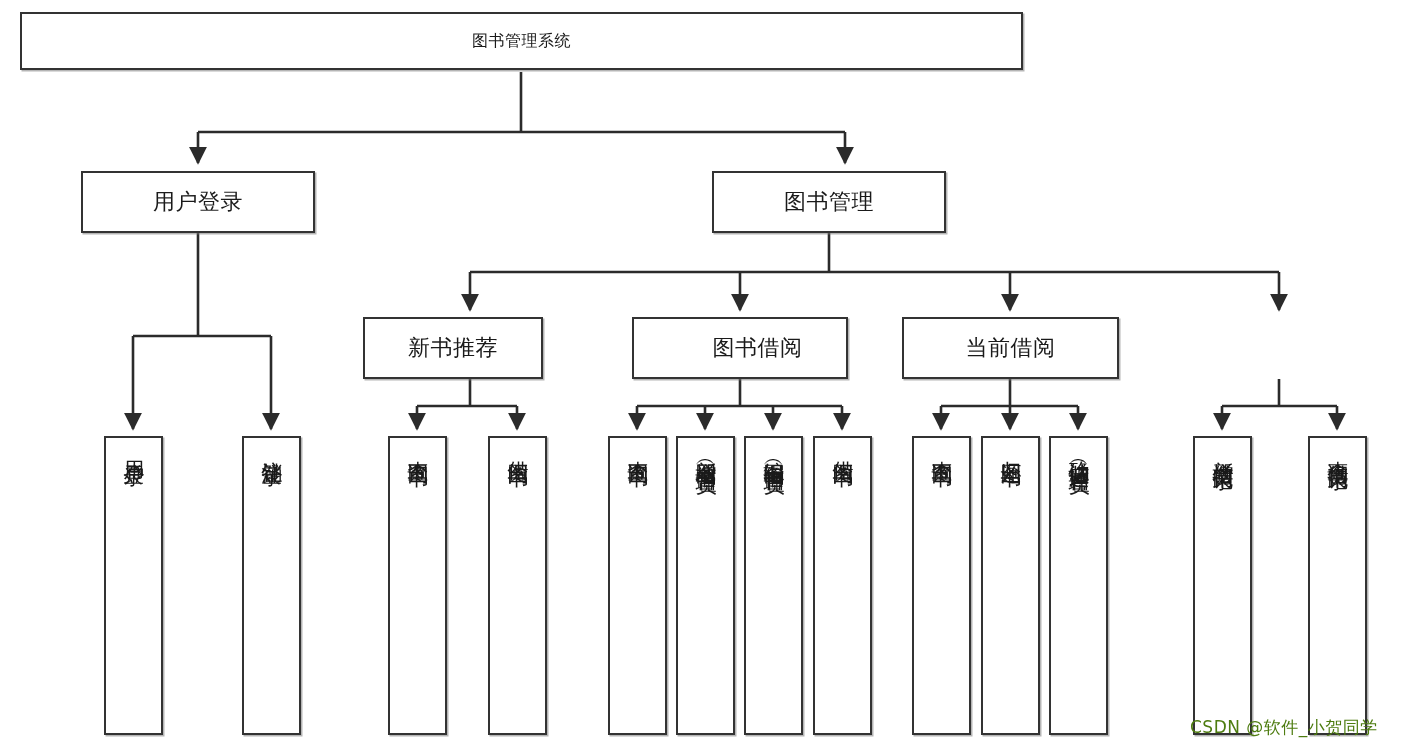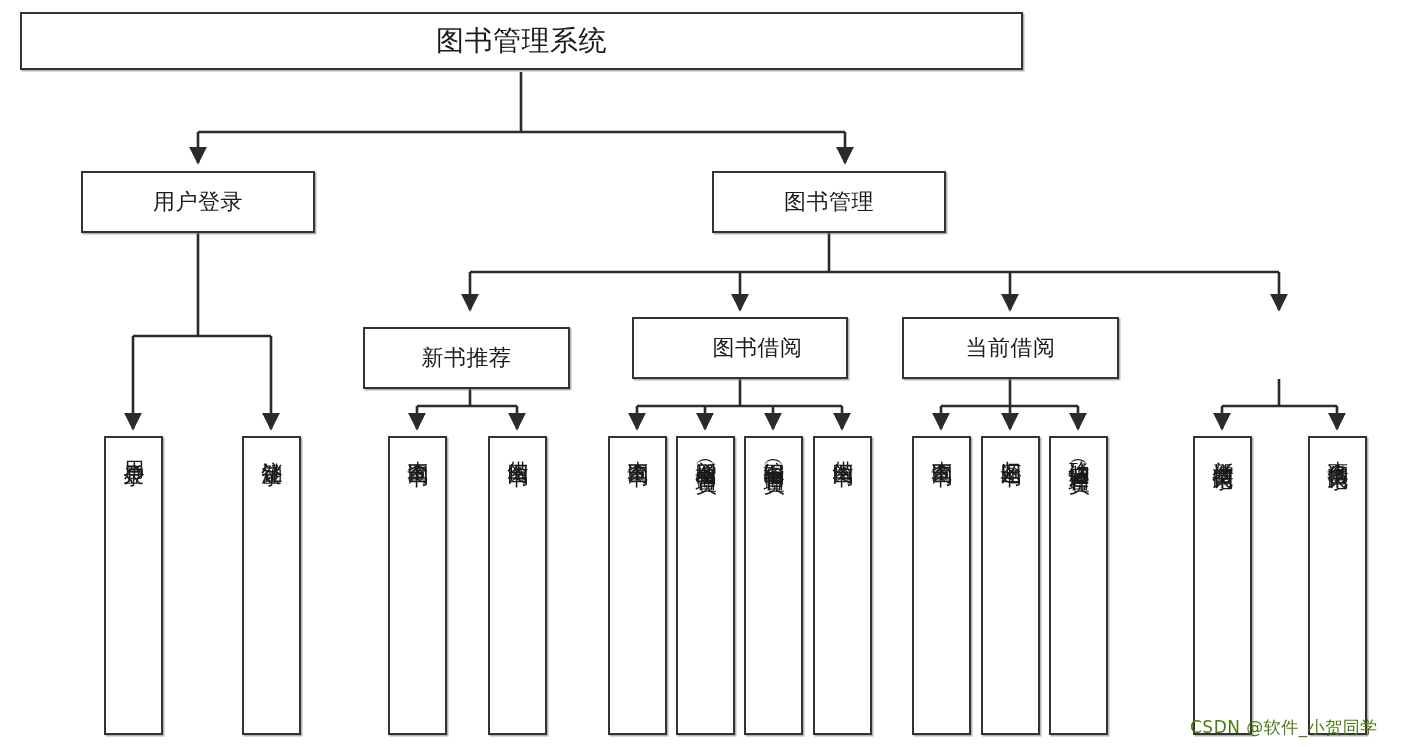--- a/index.html
+++ b/index.html
@@ -41,21 +41,21 @@
     line-height: 1.18;
     white-space: nowrap;
     text-align: center;
   }
   
   .node.h .label {
     font-size: 22px;
     letter-spacing: 0.5px;
   }
   .node.root .label {
-    font-size: 28px;
+    font-size: 16px;
   }
   
   .node.v {
     align-items: flex-start;
     justify-content: center;
     padding-top: 6px;
   }
   .node.v .label {
     writing-mode: vertical-rl;
     text-orientation: upright;
@@ -133,21 +133,21 @@
     <span class="label">图书管理系统</span>
   </div>
 
   <div class="node h" style="left:81px; top:171px; width:234px; height:62px;">
     <span class="label">用户登录</span>
   </div>
   <div class="node h" style="left:712px; top:171px; width:234px; height:62px;justify-content:center;">
     <span class="label">图书管理</span>
   </div>
 
-  <div class="node h" style="left:363px; top:327px; width:207px; height:62px;">
+  <div class="node h" style="left:363px; top:317px; width:180px; height:62px;">
     <span class="label">新书推荐</span>
   </div>
   <div class="node h" style="left:632px; top:317px; width:216px; height:62px;padding-left:35px;">
     <span class="label">图书借阅</span>
   </div>
   <div class="node h" style="left:902px; top:317px; width:217px; height:62px;">
     <span class="label">当前借阅</span>
   </div>
 
   <div class="node v" style="left:104px; top:436px; width:59px; height:299px;">

